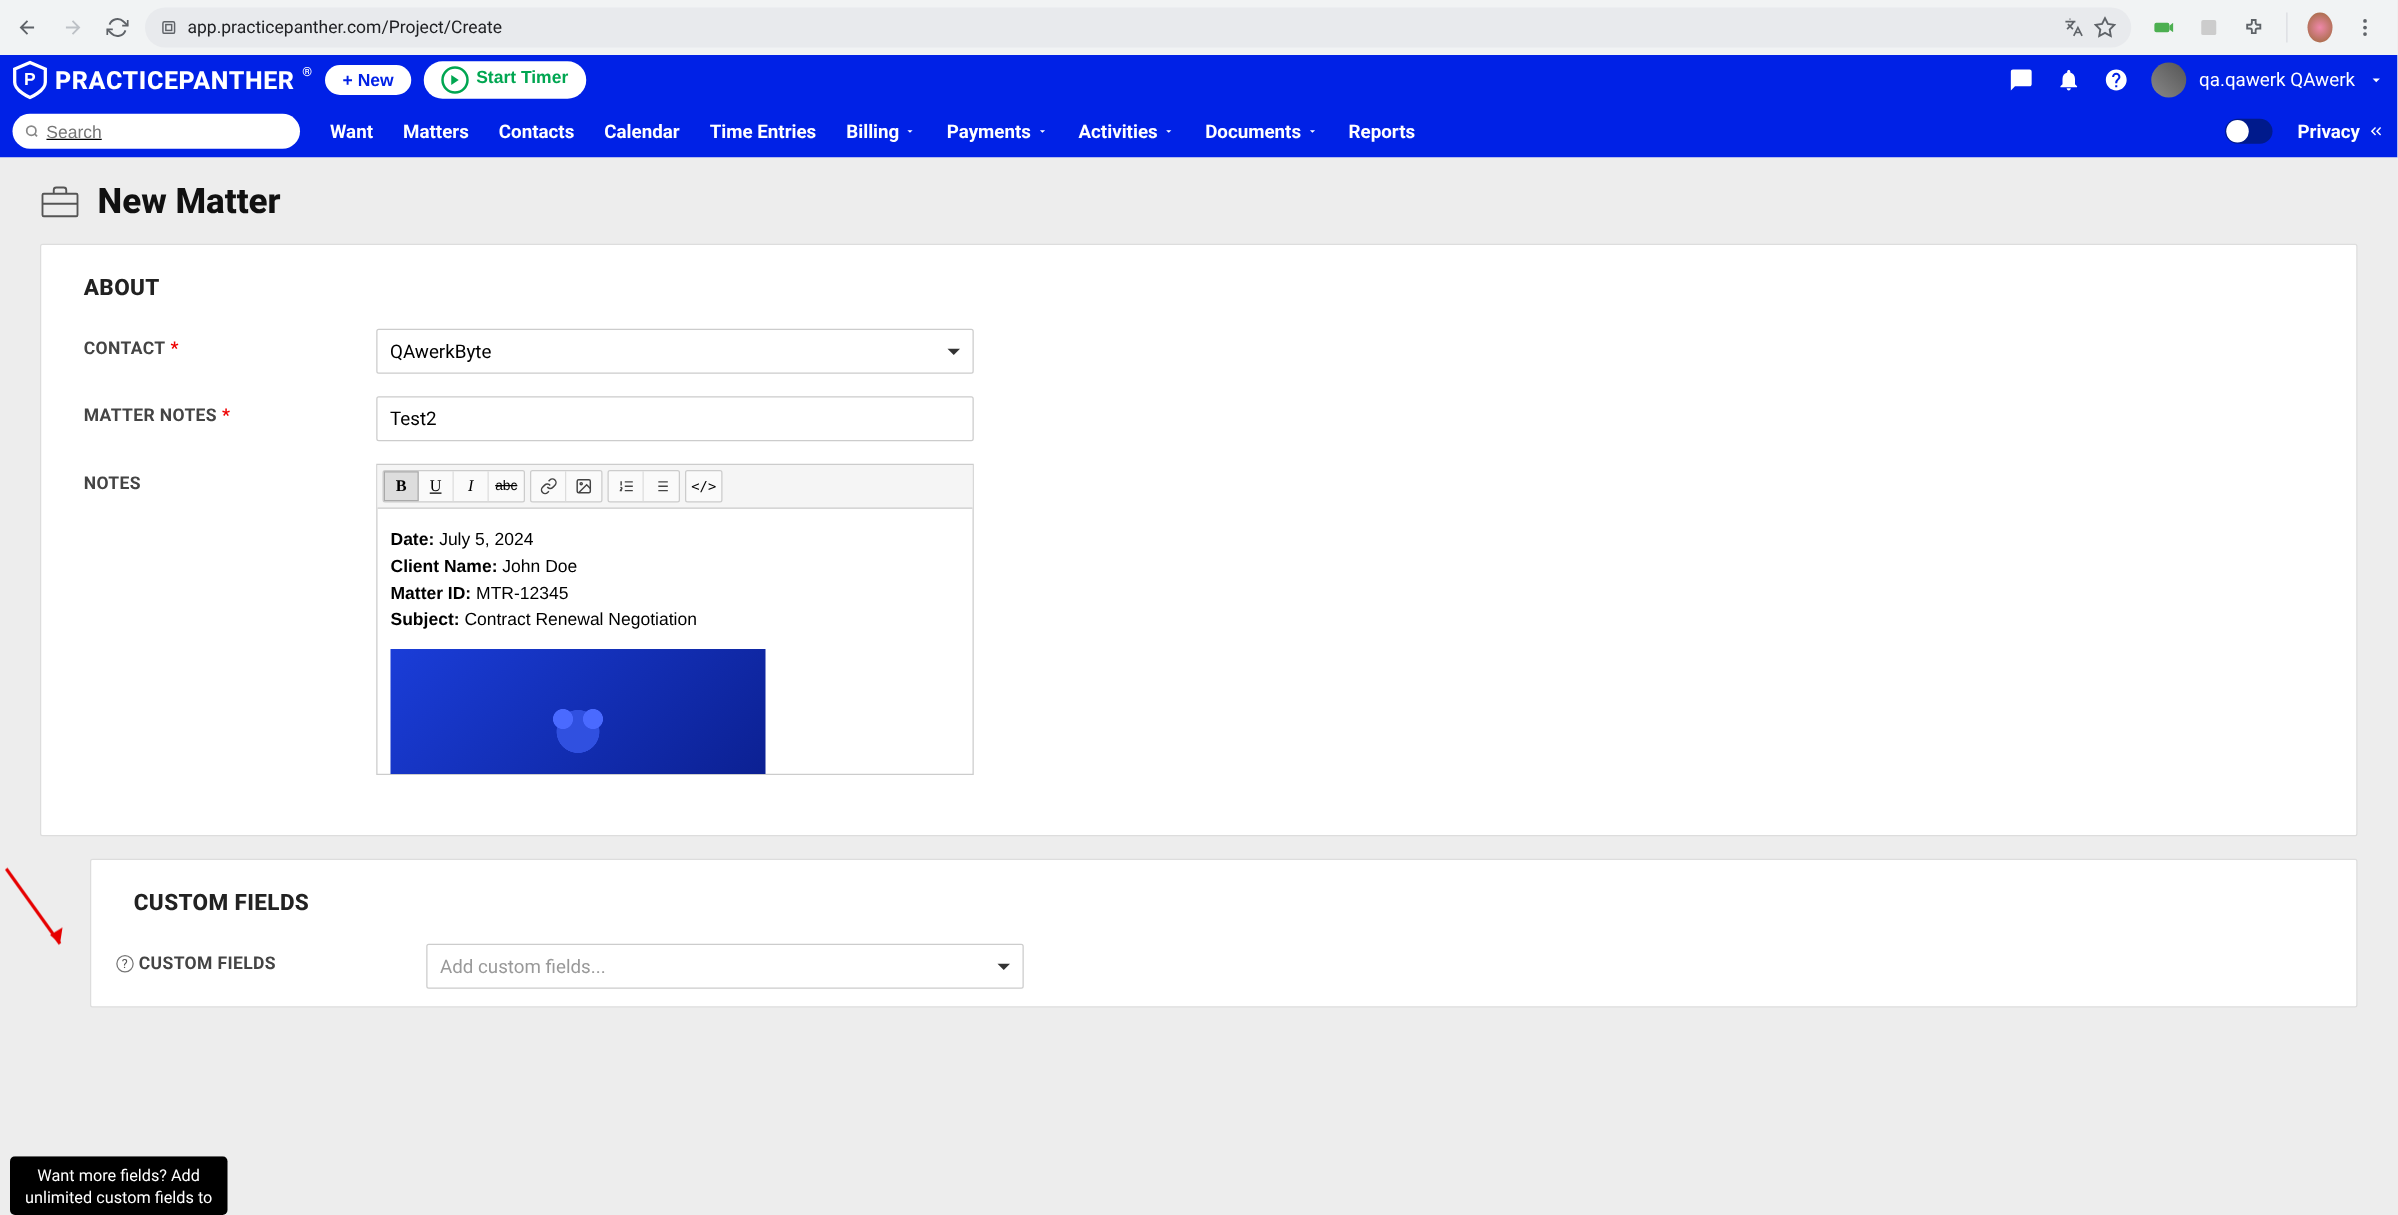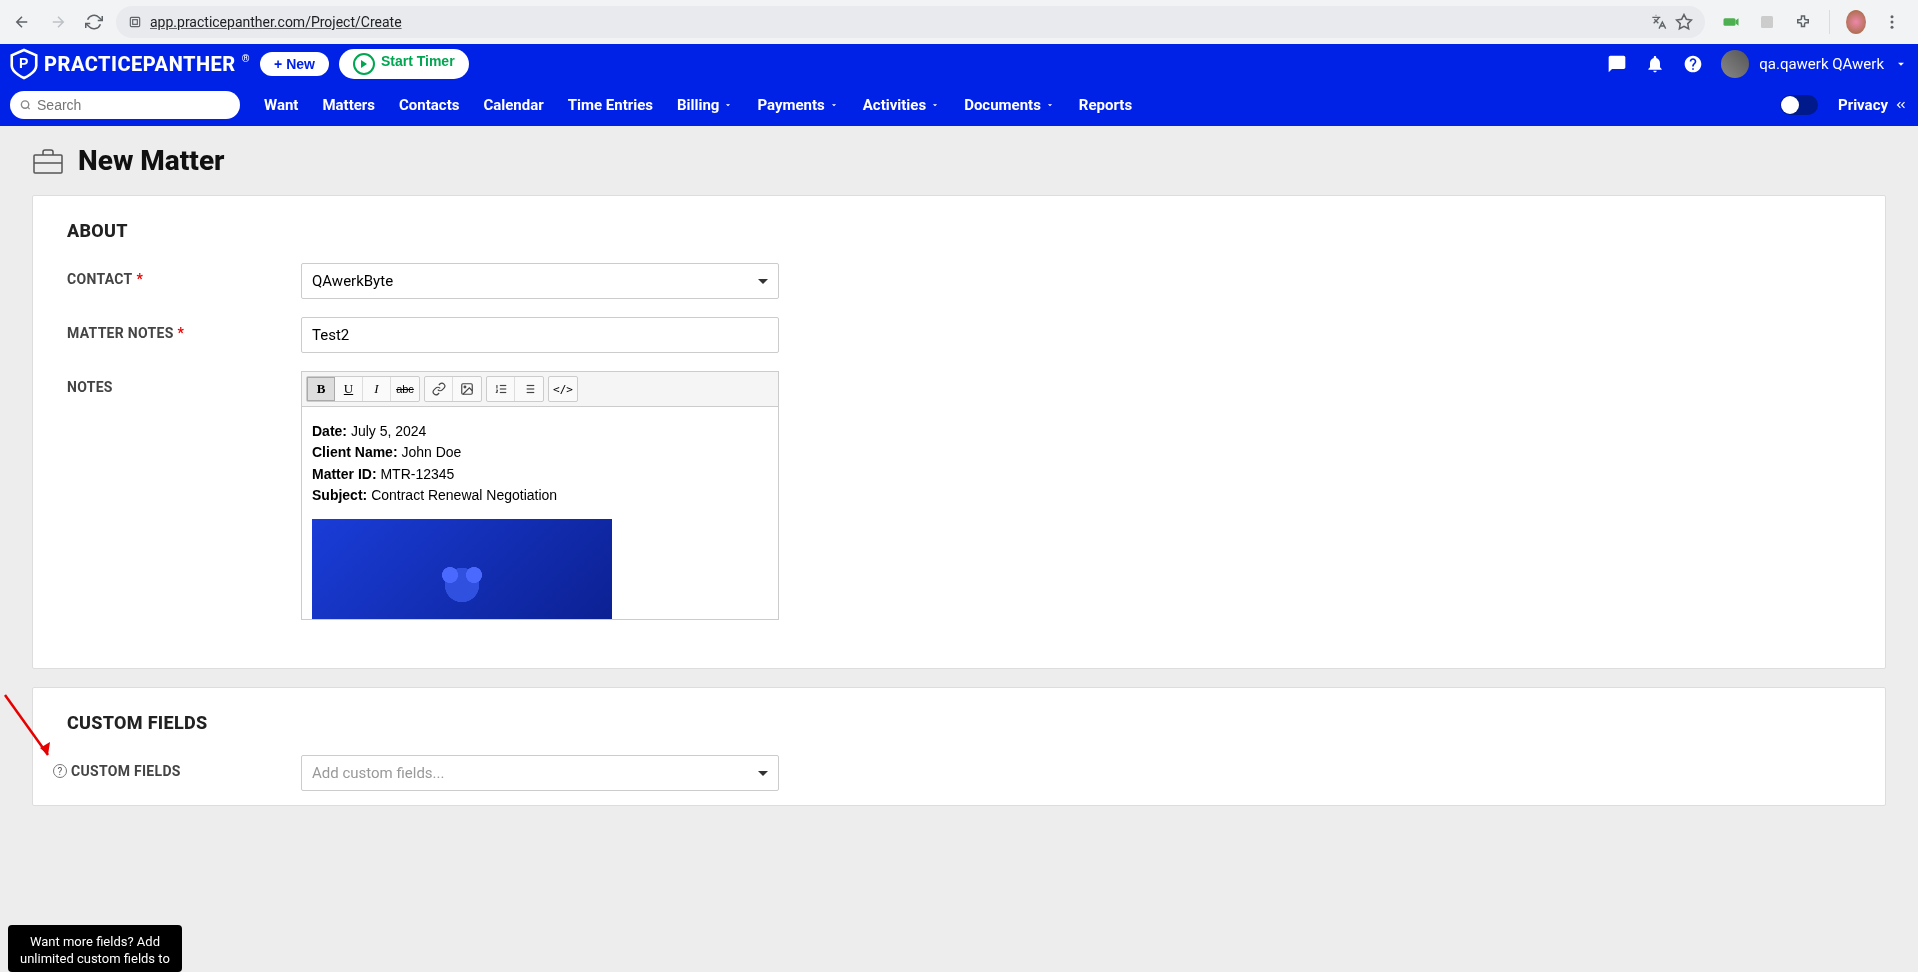--- a/index.html
+++ b/index.html
@@ -2,21 +2,21 @@
 <html><head>
 <meta charset="utf-8">
 <style>
 * { margin: 0; padding: 0; box-sizing: border-box; }
 body { font-family: -apple-system, BlinkMacSystemFont, "Segoe UI", Roboto, sans-serif; background: #f0f0f0; overflow-x: hidden; }
 
 
 .browser-chrome { background: #f1f3f4; height: 44px; display: flex; align-items: center; padding: 0 8px; gap: 8px; }
 .browser-btn { width: 28px; height: 28px; display: flex; align-items: center; justify-content: center; border-radius: 50%; color: #5f6368; cursor: pointer; }
 .browser-btn.disabled { color: #bdc1c6; }
-.url-bar { flex: 1; background: #e8eaed; border-radius: 20px; height: 32px; display: flex; align-items: center; padding: 0 12px; gap: 8px; color: #5f6368; font-size: 14px; text-decoration: underline; }
+.url-bar { flex: 1; background: #e8eaed; border-radius: 20px; height: 32px; display: flex; align-items: center; padding: 0 12px; gap: 8px; color: #5f6368; font-size: 14px; }
 .url-bar .url-text { flex: 1; color: #202124; }
 .chrome-icons { display: flex; align-items: center; gap: 16px; padding: 0 8px; }
 .chrome-icon { width: 20px; height: 20px; color: #5f6368; display:flex; align-items:center; justify-content:center; }
 
 
 .top-bar { background: #0021e6; height: 40px; display: flex; align-items: center; padding: 0 10px; gap: 10px; }
 .logo-wrap { display: flex; align-items: center; gap: 6px; color: white; font-weight: 800; font-size: 20px; letter-spacing: 0.5px; }
 .logo-shield { width: 28px; height: 32px; }
 .pill-btn { background: white; border-radius: 18px; padding: 4px 14px; font-weight: 700; font-size: 14px; display: flex; gap: 6px; border: none; cursor: pointer; }
 .pill-btn.new { color: #0021e6; }
@@ -191,21 +191,21 @@
     </div>
   </div>
 </div>
 
 <div class="nav-bar">
   <div class="search-box">
     <svg width="12" height="12" viewBox="0 0 24 24" fill="none" stroke="#888" stroke-width="3">
         <circle cx="11" cy="11" r="8"></circle>
         <path d="M21 21l-4.35-4.35"></path>
       </svg>
-    <input type="text" style="border: none; outline: none; background: transparent; width: 100%; font-size: 14px;" placeholder="Search">
+    <input type="text" style="border: none; outline: none; background: transparent; width: 100%; font-size: 14px; text-decoration: underline;" placeholder="Search">
   </div>
   <div class="nav-item">
       <span>Want</span>
     </div>
   <div class="nav-item">
       <span>Matters</span>
     </div>
   <div class="nav-item">
       <span>Contacts</span>
     </div>
@@ -347,21 +347,21 @@
           <div class="line"><strong>Date:</strong> <span>July 5, 2024</span></div>
           <div class="line"><strong>Client Name:</strong> <span>John Doe</span></div>
           <div class="line"><strong>Matter ID:</strong> <span>MTR-12345</span></div>
           <div class="line"><strong>Subject:</strong> <span>Contract Renewal Negotiation</span></div>
           <div class="note-image"></div>
         </div>
       </div>
     </div>
   </div>
 
-  <div class="card" style="padding-bottom:10px;">
+  <div class="card" style="padding-bottom:10px;margin-left:40px;">
     <div class="section-title">CUSTOM FIELDS</div>
     <div class="form-row" style="margin-bottom:4px; margin-left:-14px;">
       <div class="form-label section-title flex" style="font-size:14px;margin-bottom:0;width:248px;">
         <span class="help-icon">?</span>
         <span>CUSTOM FIELDS</span>
       </div>
       <div class="form-control-wrap">
         <div class="form-control select">
           <span style="color:#999;">Add custom fields...</span>
           <div class="caret"></div>

